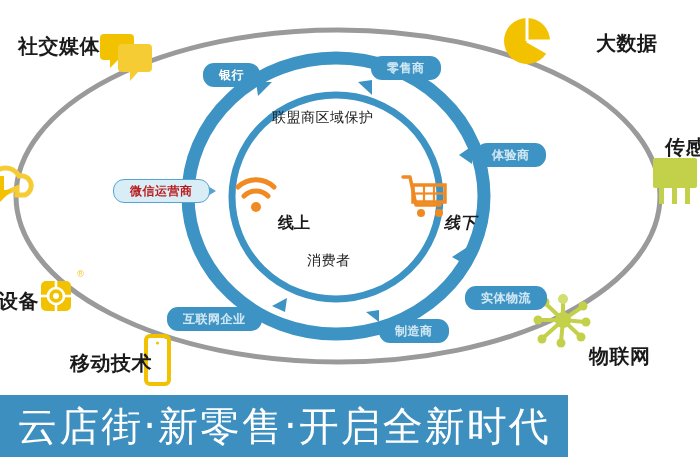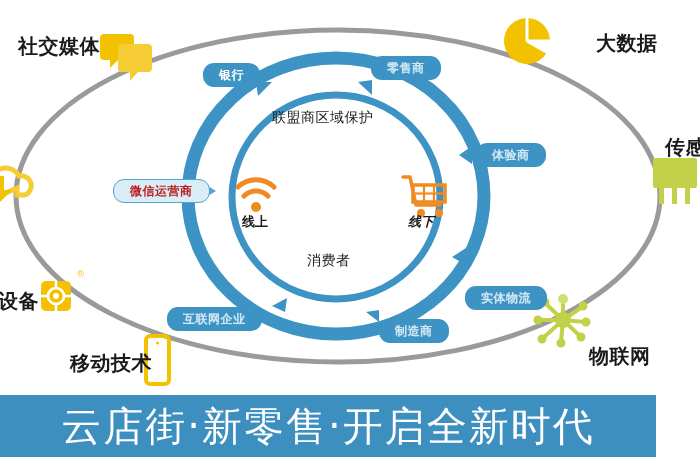--- a/index.html
+++ b/index.html
@@ -94,31 +94,32 @@
     position: absolute;
     color: #1a1a1a;
     font-size: 14px;
     font-weight: normal;
     white-space: nowrap;
     letter-spacing: 0.5px;
   }
   .channel-text {
     position: absolute;
     color: #1a1a1a;
-    font-size: 13px;
-    font-weight: bold;
-    white-space: nowrap;
+    font-size: 16px;
+    font-weight: bold;
+    white-space: nowrap;
+    margin-left: 36px;
   }
 
   
   #banner {
     position: absolute;
     left: 0;
     top: 395px;
-    width: 656px;
+    width: 568px;
     height: 62px;
     background: #3d8fbf;
     display: flex;
     align-items: center;
     justify-content: center;
   }
   #banner-text {
     color: #ffffff;
     font-size: 40px;
     font-weight: normal;

